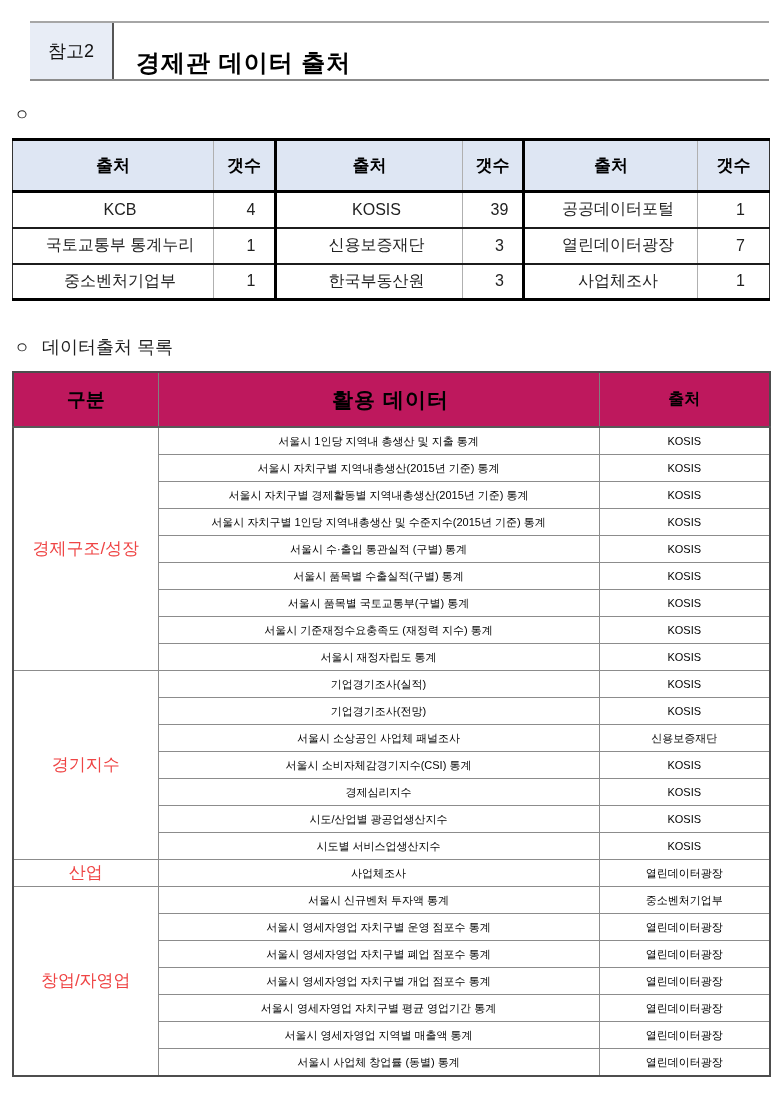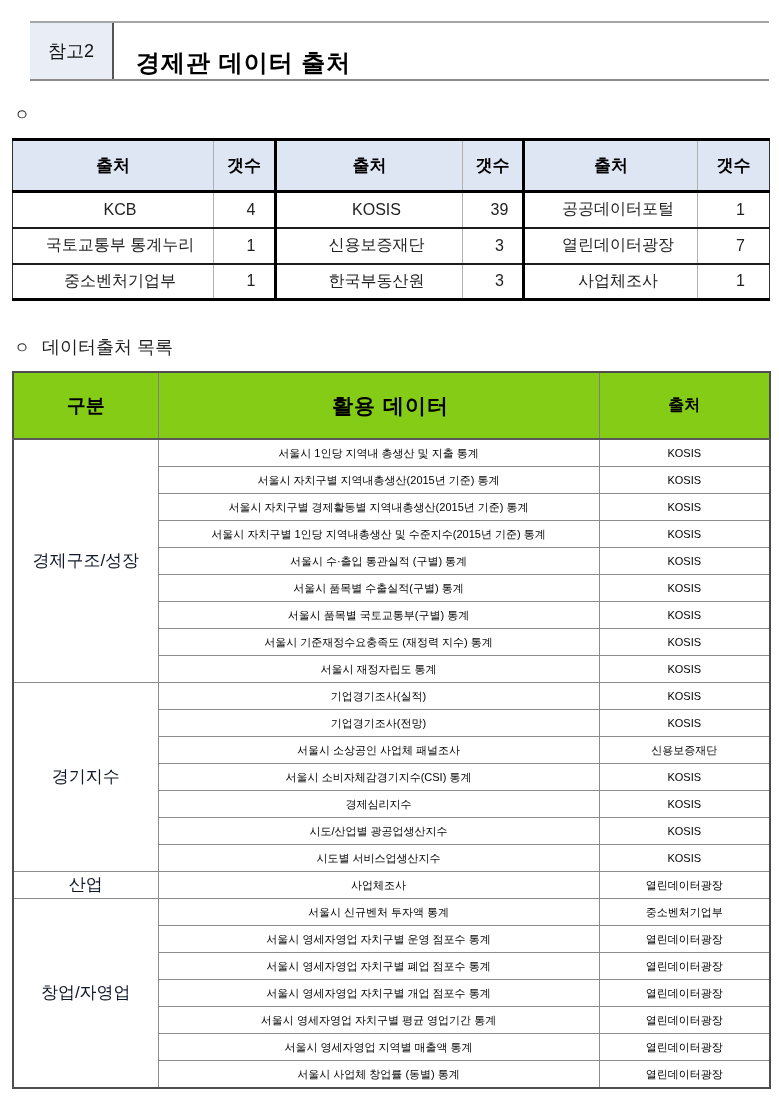--- a/index.html
+++ b/index.html
@@ -88,22 +88,22 @@
   .summary-table .thin-left  { border-left: 1px solid #b0b0b0; }
   .summary-table .thick-left { border-left: 3px solid #000; }
 
   
   .list-table {
     width: 757px;
     margin: 12px 0 0 12px;
     border: 2px solid #4d4d4d;
   }
   .list-table th {
-    background: #84cc16;
-    height: 67px;
+    background: #be185d;
+    height: 55px;
     font-weight: bold;
     color: #000;
     border: 1px solid #808080;
     border-bottom: 2px solid #595959;
     text-align: center;
     vertical-align: middle;
   }
   .list-table th.h-cat    { font-size: 19px; }
   .list-table th.h-data   { font-size: 21px; letter-spacing: 1px; padding-left: 24px; }
   .list-table th.h-source { font-size: 16px; }
@@ -112,21 +112,21 @@
     font-size: 11px;
     color: #000000;
     text-align: center;
     vertical-align: middle;
     padding: 3px 8px;
     height: 27px;
     line-height: 20px;
   }
   .list-table td.cat {
     font-size: 17px;
-    color: #0f172a;
+    color: #ef4444;
     padding: 3px 4px;
   }
 </style>
 </head>
 <body>
 
 <div class="ref-header">
   <div class="ref-badge">참고2</div>
   <div class="ref-title">경제관 데이터 출처</div>
 </div>

